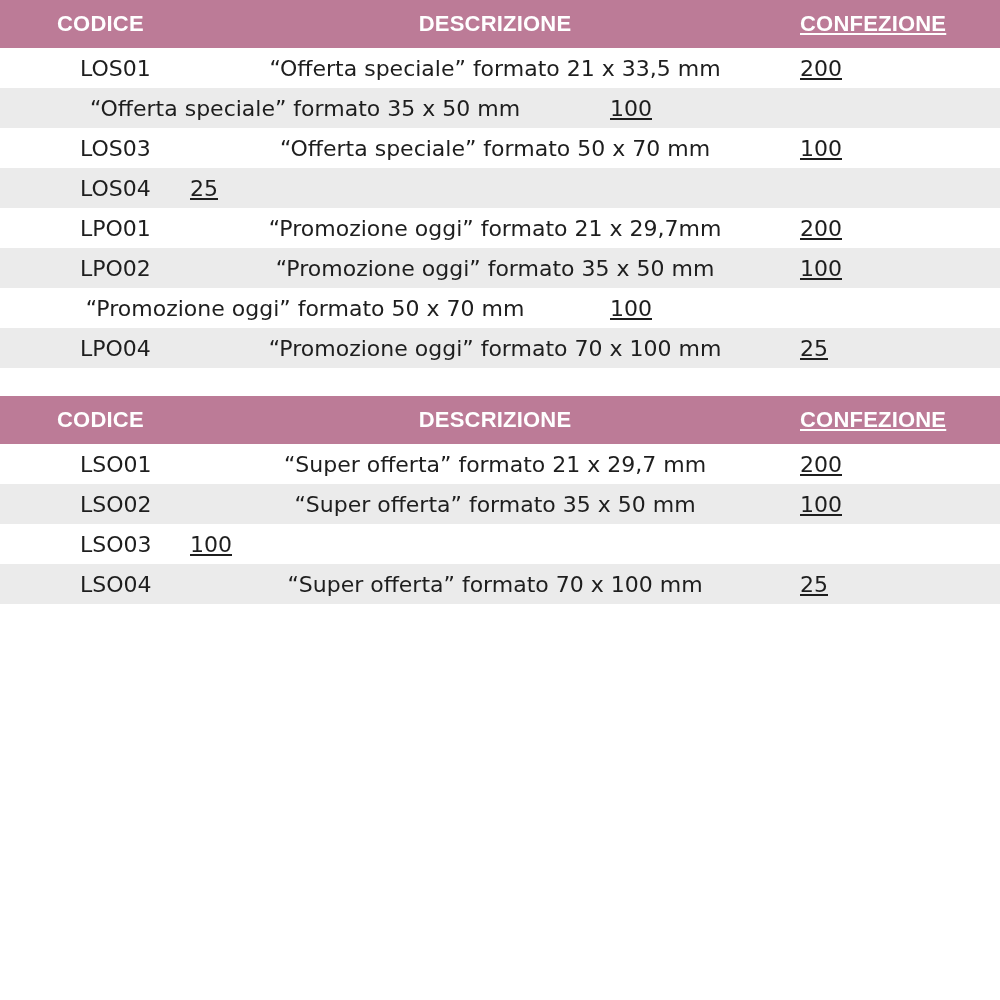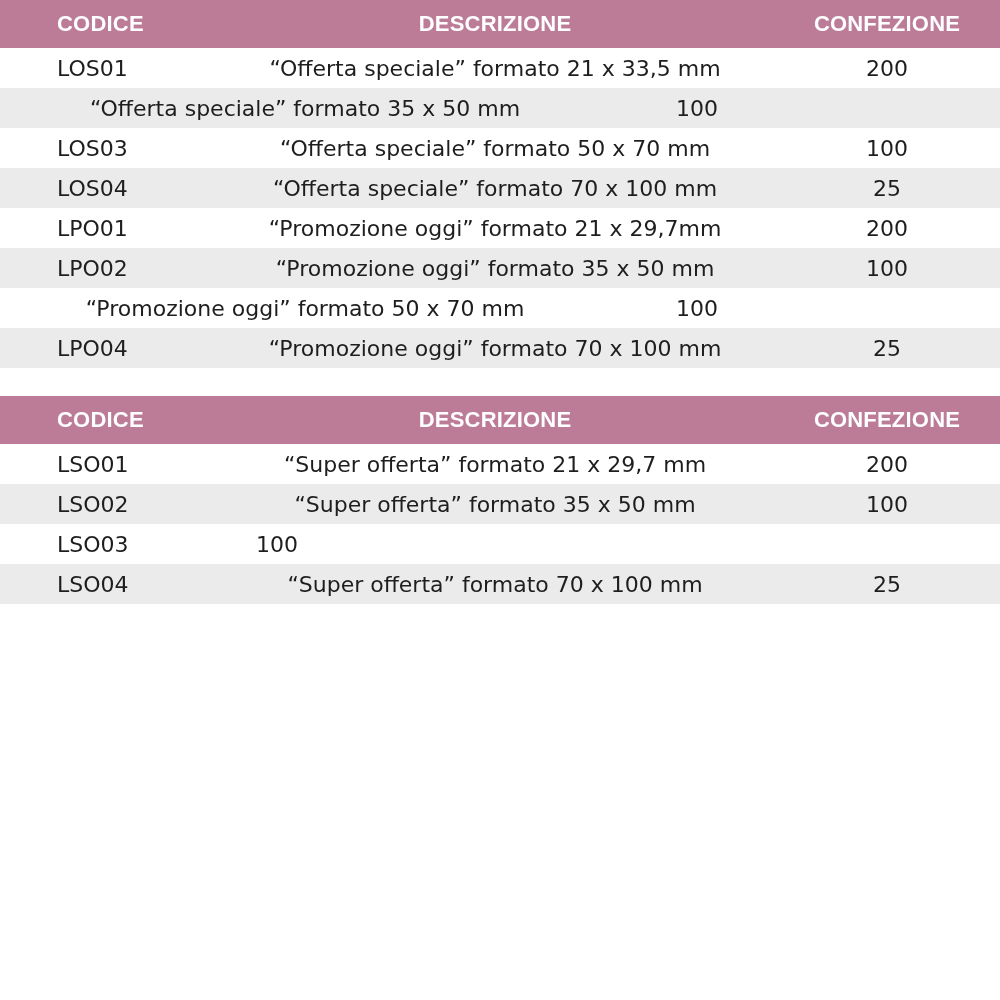--- a/index.html
+++ b/index.html
@@ -4,23 +4,23 @@
 <style>
   html, body { margin:0; padding:0; background:#ffffff; }
   body { width:1000px; height:1000px; position:relative; overflow:hidden;
          font-family:"DejaVu Sans", sans-serif; color:#1e1e1e; }
   .tbl { position:absolute; left:0; width:1000px;border-radius:25px; }
   .hdr { height:48px; background:#bc7b97; display:flex; align-items:center; }
   .hdr span { color:#ffffff; font-weight:bold; font-size:22px; font-family:"Liberation Sans", sans-serif; letter-spacing:0.2px; }
   .row { height:40px; display:flex; align-items:center; font-size:22px; }
   .row:nth-child(odd) { background:#ffffff; }
   .row:nth-child(even) { background:#ebebeb; }
-  .c1 { width:190px; padding-left:57px; box-sizing:border-box; text-align:left; }
+  .c1 { width:190px; padding-left:80px; box-sizing:border-box; text-align:left; }
   .c2 { width:610px; text-align:center; }
-  .c3 { width:174px; text-align:center; }
+  .c3 { width:174px; text-align:left;text-decoration:underline; }
   .hdr .c1 { padding-left:57px; }
 </style>
 </head>
 <body>
 
 <div class="tbl" style="top:0;">
   <div class="hdr">
     <span class="c1">CODICE</span>
     <span class="c2">DESCRIZIONE</span>
     <span class="c3">CONFEZIONE</span>
@@ -35,21 +35,20 @@
         <span class="c2">“Offerta speciale” formato 35 x 50 mm</span>
         <span class="c3">100</span>
       </div>
     <div class="row">
         <span class="c1">LOS03</span>
         <span class="c2">“Offerta speciale” formato 50 x 70 mm</span>
         <span class="c3">100</span>
       </div>
     <div class="row">
         <span class="c1">LOS04</span>
-        <span class="c2">“Offerta speciale” formato 70 x 100 mm</span>
         <span class="c3">25</span>
       </div>
     <div class="row">
         <span class="c1">LPO01</span>
         <span class="c2">“Promozione oggi” formato 21 x 29,7mm</span>
         <span class="c3">200</span>
       </div>
     <div class="row">
         <span class="c1">LPO02</span>
         <span class="c2">“Promozione oggi” formato 35 x 50 mm</span>

